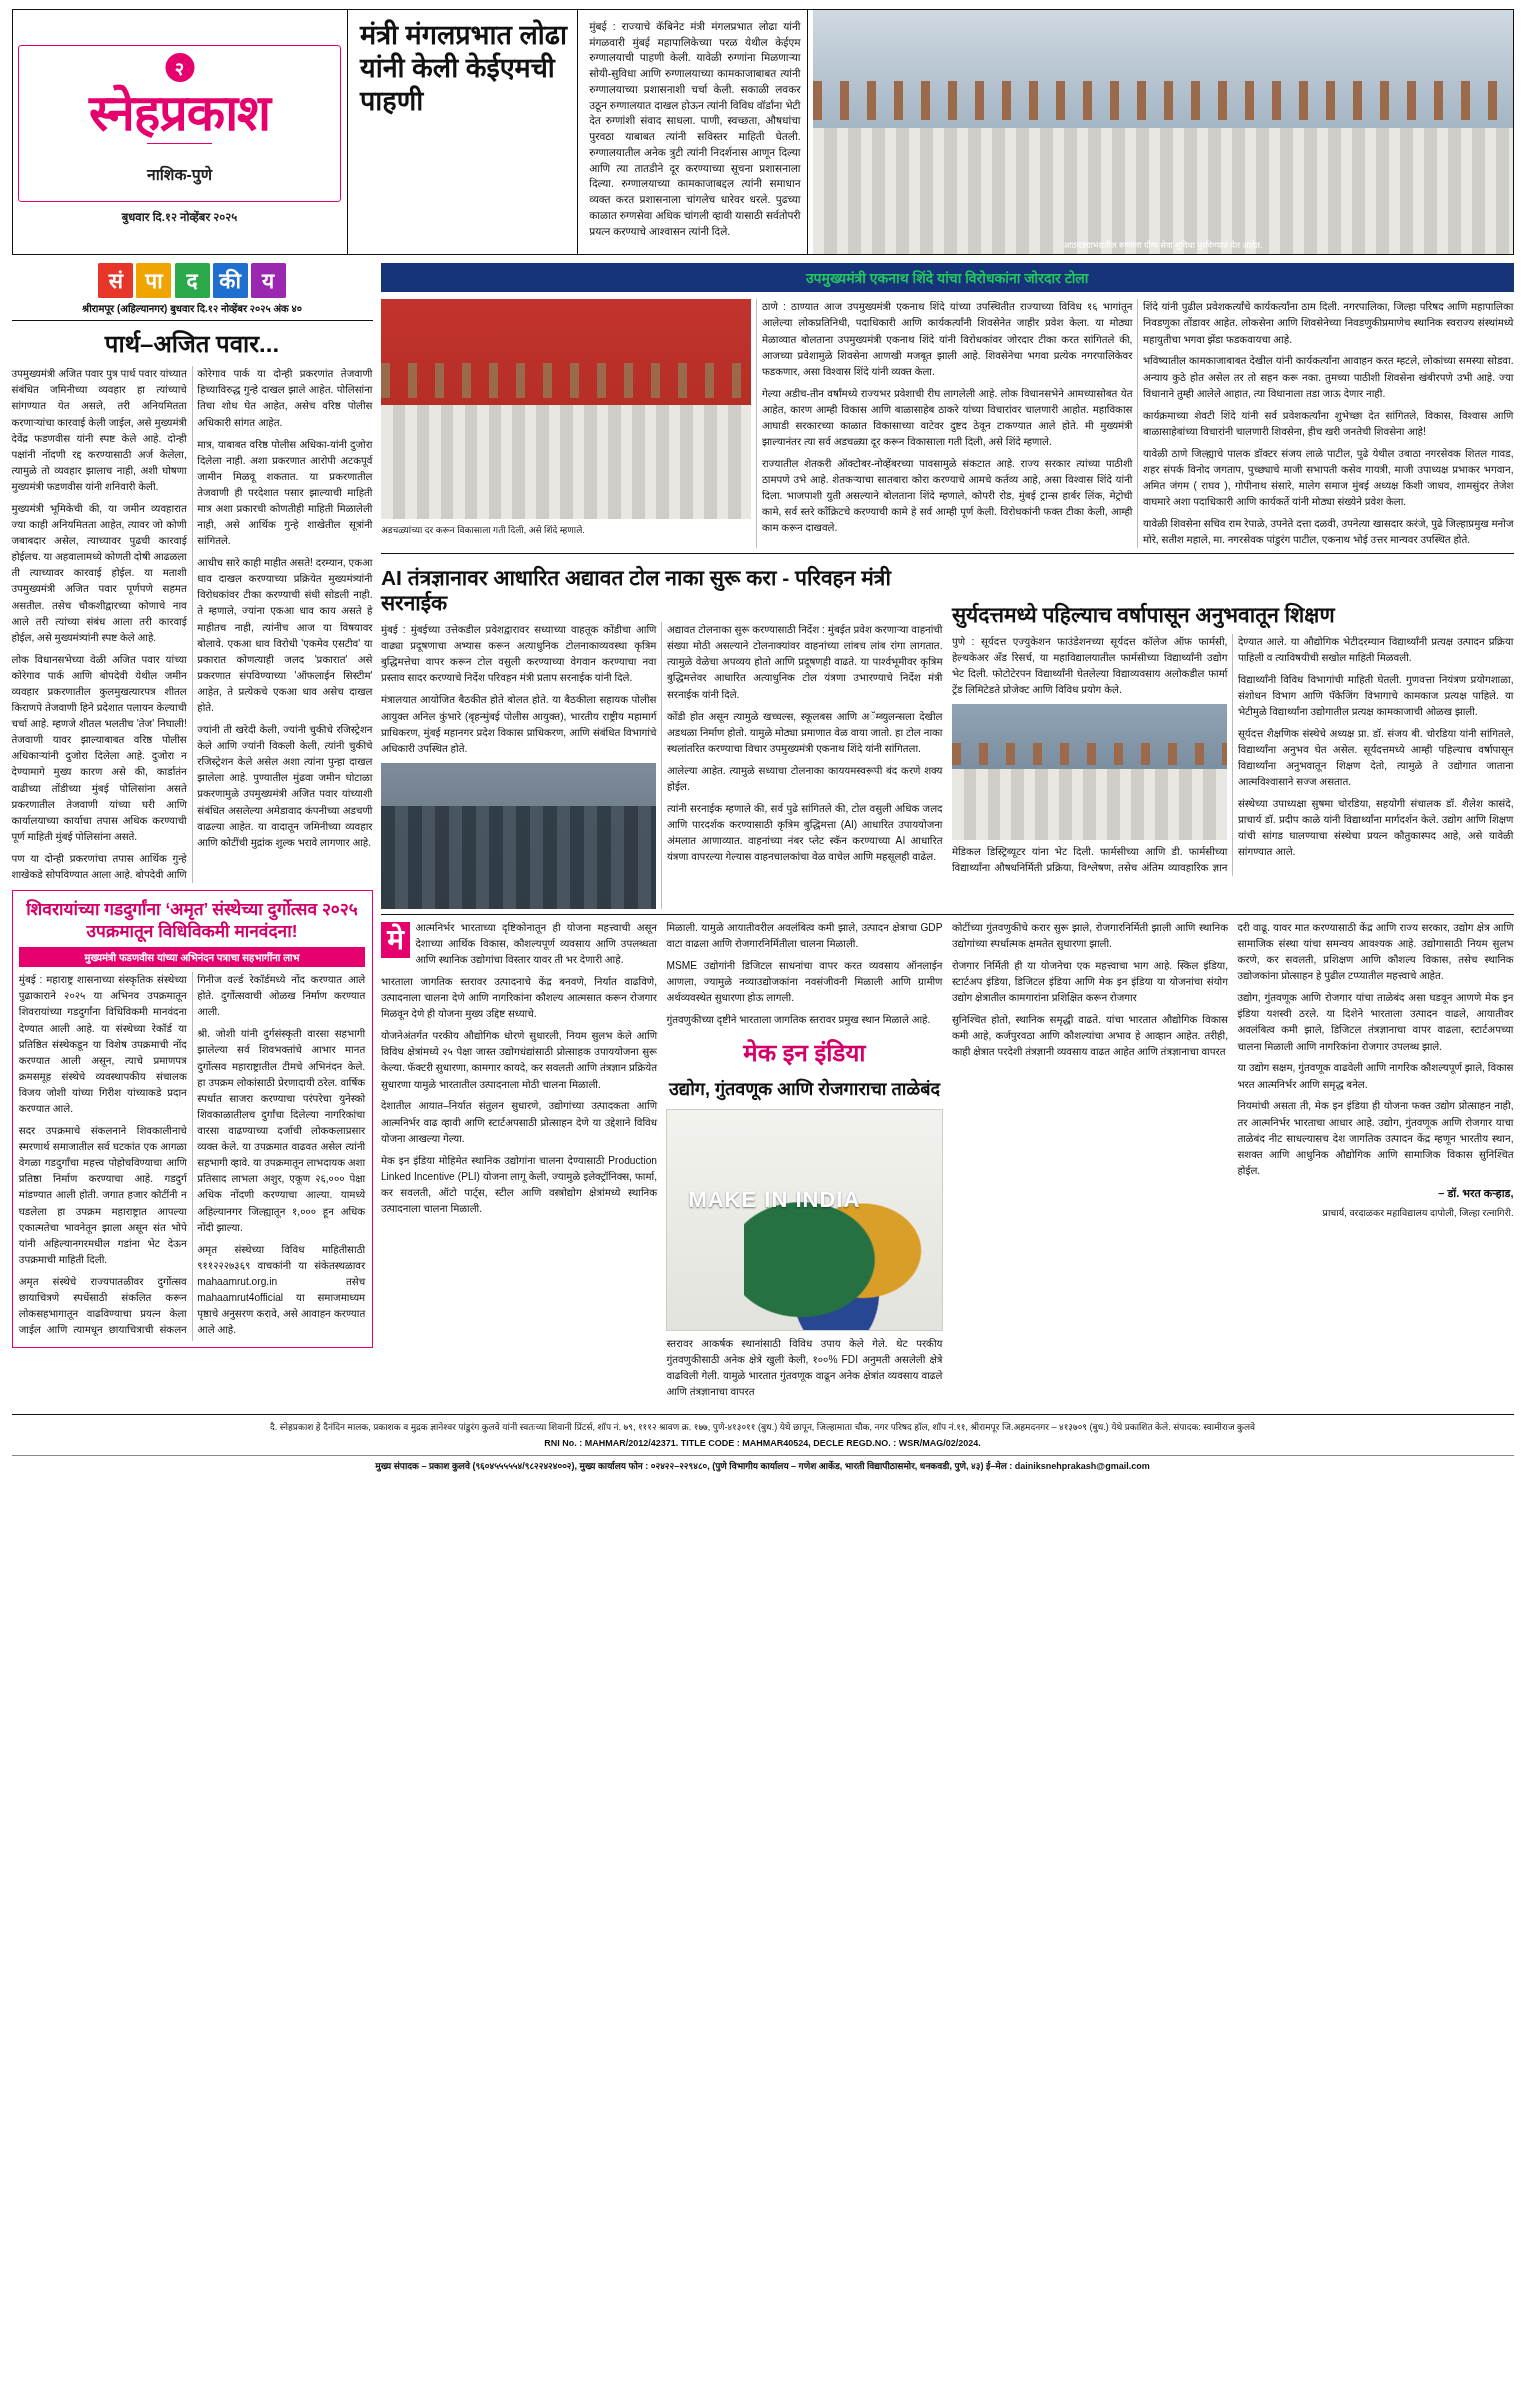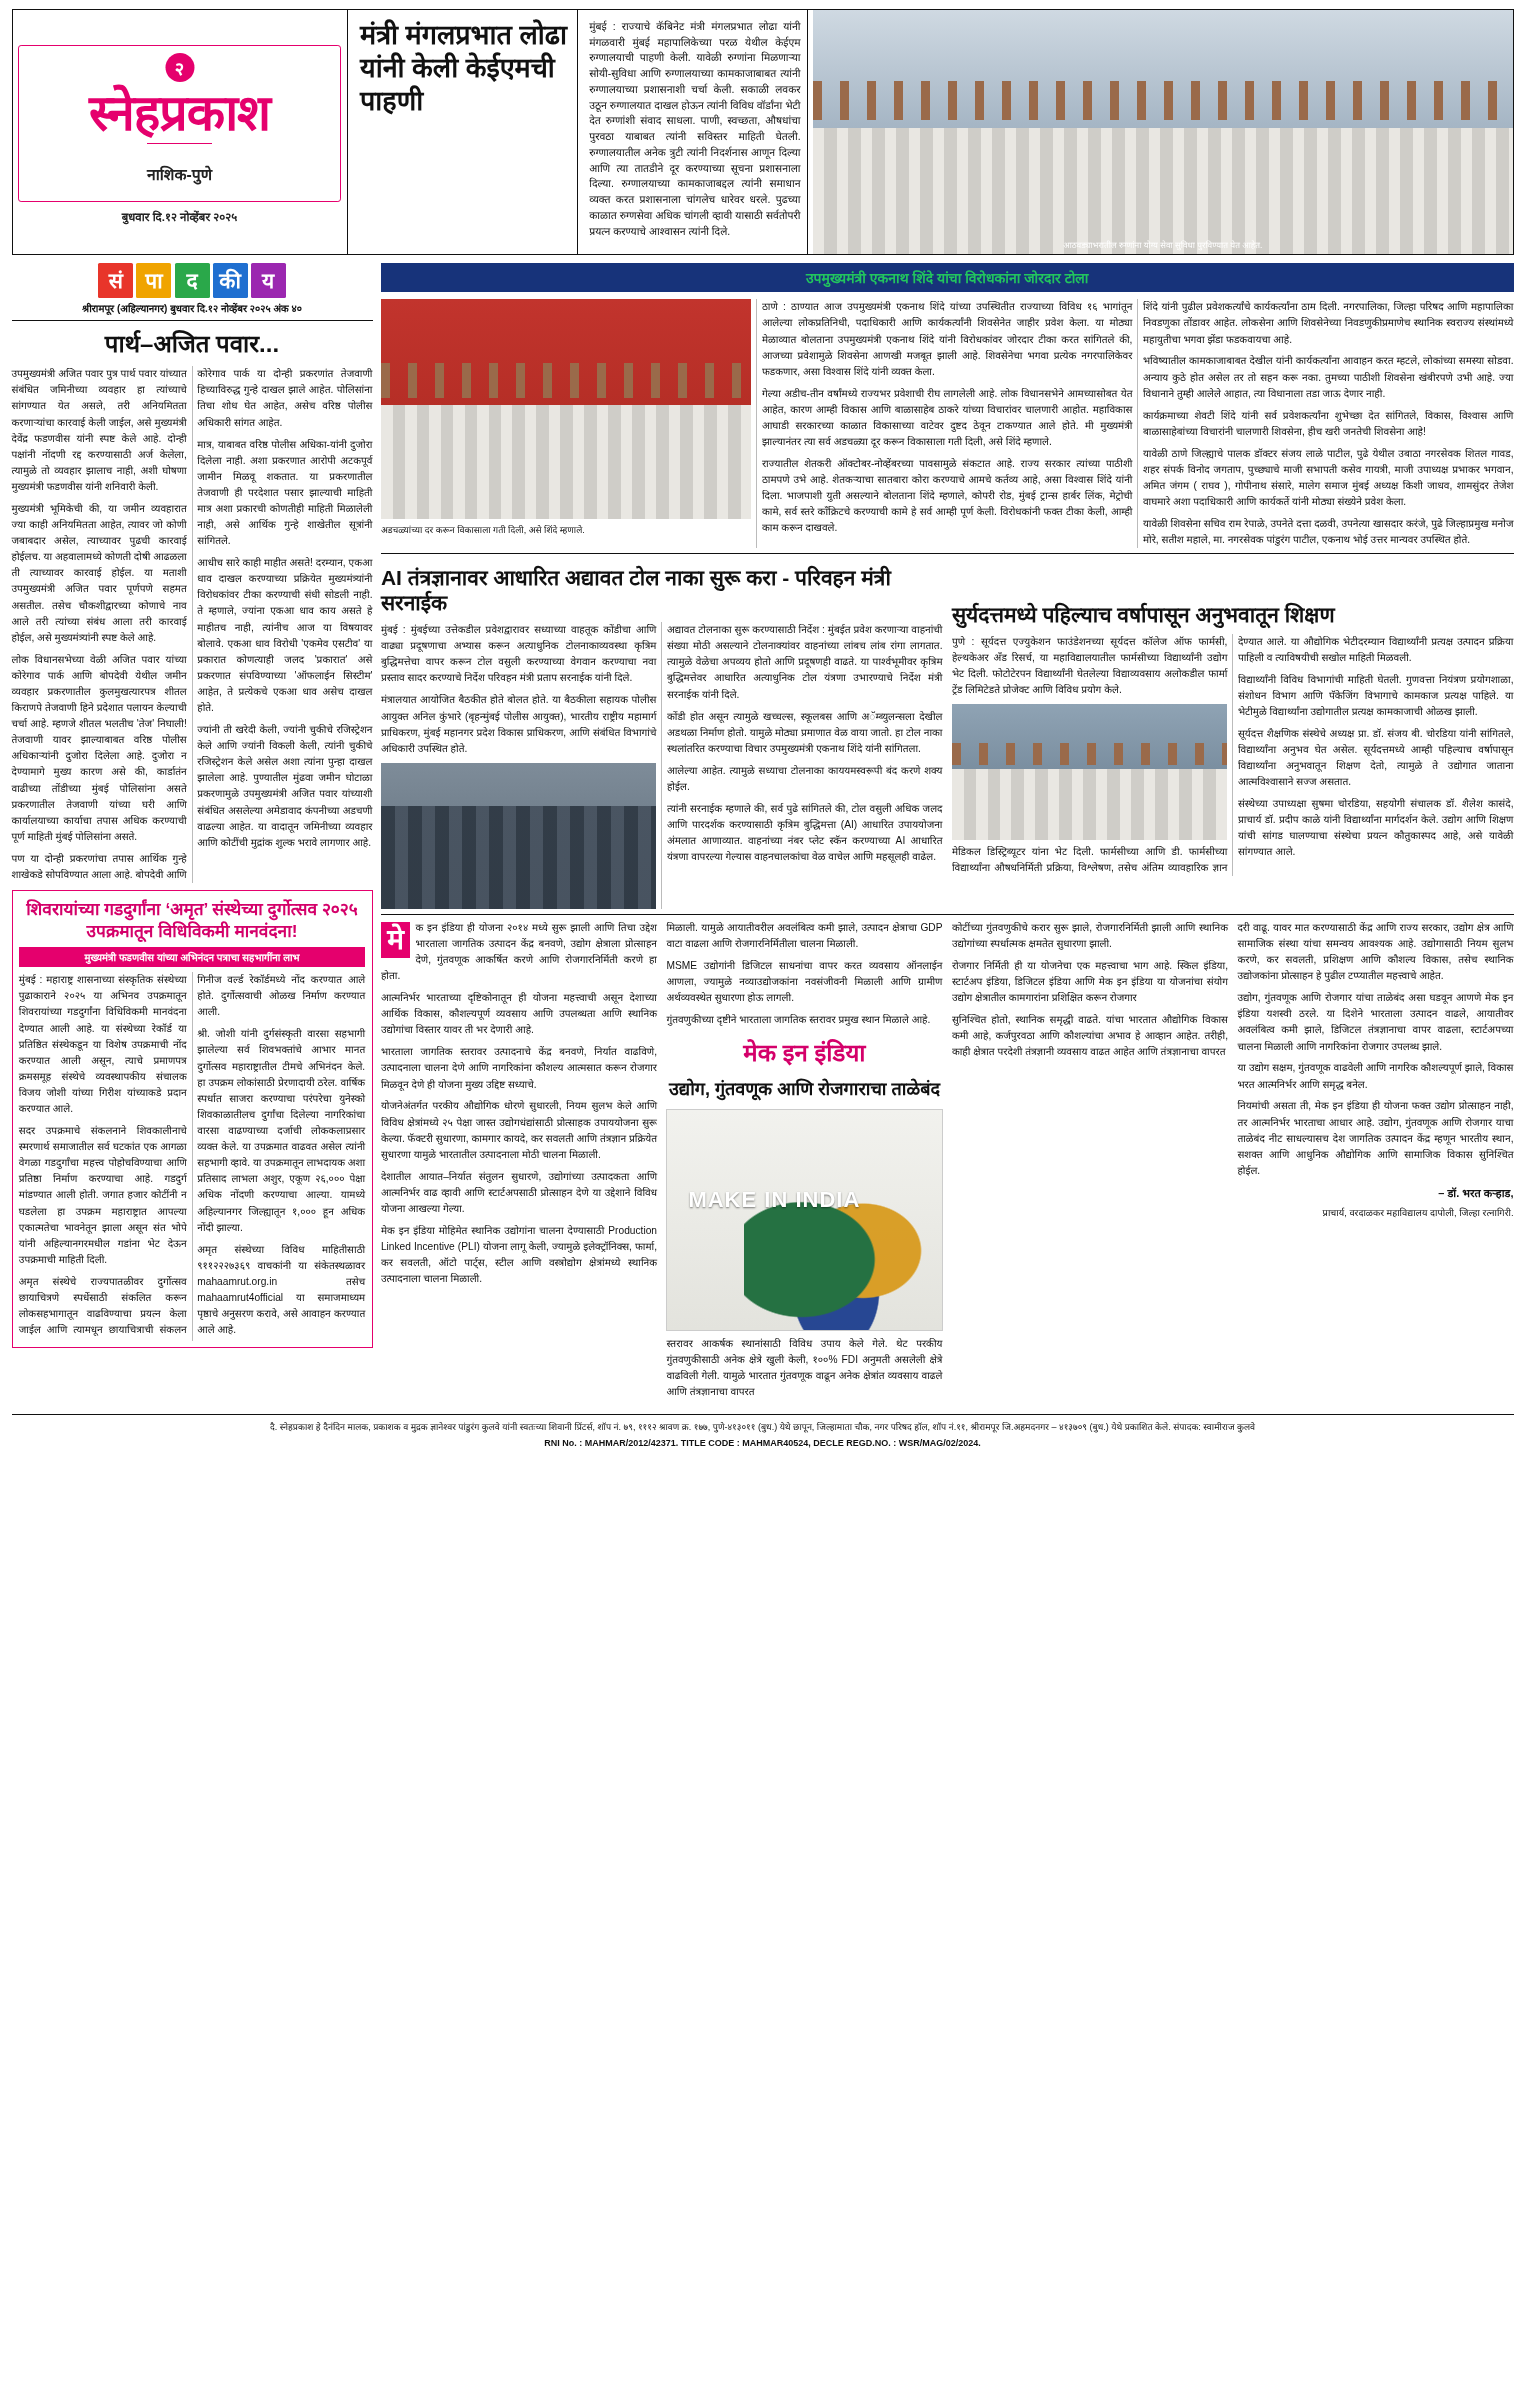--- a/index.html
+++ b/index.html
@@ -342,21 +342,20 @@
         </div>
       </div>
 
       <div class="rule"></div>
 
       <div>
         <div style="display:flex;gap:9.4px;">
 
           <div style="flex:1;" class="txt">
             <span class="dropcap">मे</span>
-            <p>क इन इंडिया ही योजना २०१४ मध्ये सुरू झाली आणि तिचा उद्देश भारताला जागतिक उत्पादन केंद्र बनवणे, उद्योग क्षेत्राला प्रोत्साहन देणे, गुंतवणूक आकर्षित करणे आणि रोजगारनिर्मिती करणे हा होता.</p>
             <p>आत्मनिर्भर भारताच्या दृष्टिकोनातून ही योजना महत्त्वाची असून देशाच्या आर्थिक विकास, कौशल्यपूर्ण व्यवसाय आणि उपलब्धता आणि स्थानिक उद्योगांचा विस्तार यावर ती भर देणारी आहे.</p>
             <p>भारताला जागतिक स्तरावर उत्पादनाचे केंद्र बनवणे, निर्यात वाढविणे, उत्पादनाला चालना देणे आणि नागरिकांना कौशल्य आत्मसात करून रोजगार मिळवून देणे ही योजना मुख्य उद्दिष्ट सध्याचे.</p>
             <p>योजनेअंतर्गत परकीय औद्योगिक धोरणे सुधारली, नियम सुलभ केले आणि विविध क्षेत्रांमध्ये २५ पेक्षा जास्त उद्योगधंद्यांसाठी प्रोत्साहक उपाययोजना सुरू केल्या. फॅक्टरी सुधारणा, कामगार कायदे, कर सवलती आणि तंत्रज्ञान प्रक्रियेत सुधारणा यामुळे भारतातील उत्पादनाला मोठी चालना मिळाली.</p>
             <p>देशातील आयात–निर्यात संतुलन सुधारणे, उद्योगांच्या उत्पादकता आणि आत्मनिर्भर वाढ व्हावी आणि स्टार्टअपसाठी प्रोत्साहन देणे या उद्देशाने विविध योजना आखल्या गेल्या.</p>
             <p>मेक इन इंडिया मोहिमेत स्थानिक उद्योगांना चालना देण्यासाठी Production Linked Incentive (PLI) योजना लागू केली, ज्यामुळे इलेक्ट्रॉनिक्स, फार्मा, कर सवलती, ऑटो पार्ट्स, स्टील आणि वस्त्रोद्योग क्षेत्रांमध्ये स्थानिक उत्पादनाला चालना मिळाली.</p>
           </div>
 
           <div style="flex:1;" class="txt">
             <p>मिळाली. यामुळे आयातीवरील अवलंबित्व कमी झाले, उत्पादन क्षेत्राचा GDP वाटा वाढला आणि रोजगारनिर्मितीला चालना मिळाली.</p>
             <p>MSME उद्योगांनी डिजिटल साधनांचा वापर करत व्यवसाय ऑनलाईन आणला, ज्यामुळे नव्याउद्योजकांना नवसंजीवनी मिळाली आणि ग्रामीण अर्थव्यवस्थेत सुधारणा होऊ लागली.</p>
@@ -387,16 +386,17 @@
 
         </div>
       </div>
 
     </div>
   </div>
 
   <div class="footer">
     <div>दै. स्नेहप्रकाश हे दैनंदिन मालक, प्रकाशक व मुद्रक ज्ञानेश्वर पांडुरंग कुलवे यांनी स्वतःच्या शिवानी प्रिंटर्स, शॉप नं. ७९, १११२ श्रावण क्र. १७७, पुणे-४१३०११ (बुध.) येथे छापून, जिल्हामाता चौक, नगर परिषद हॉल, शॉप नं.११, श्रीरामपूर जि.अहमदनगर – ४१३७०९ (बुध.) येथे प्रकाशित केले. संपादक: स्वामीराज कुलवे</div>
     <div class="f2">RNI No. : MAHMAR/2012/42371.   TITLE CODE : MAHMAR40524,   DECLE REGD.NO. : WSR/MAG/02/2024.</div>
+    <div class="f3">मुख्य संपादक – प्रकाश कुलवे (९६०४५५५५५४/९८२२४२४००२),    मुख्य कार्यालय फोन : ०२४२२–२२९४८०, (पुणे विभागीय कार्यालय – गणेश आर्केड, भारती विद्यापीठासमोर, धनकवडी, पुणे, ४३) ई–मेल : dainiksnehprakash@gmail.com</div>
   </div>
 
 </div>
 
 
 </body></html>

